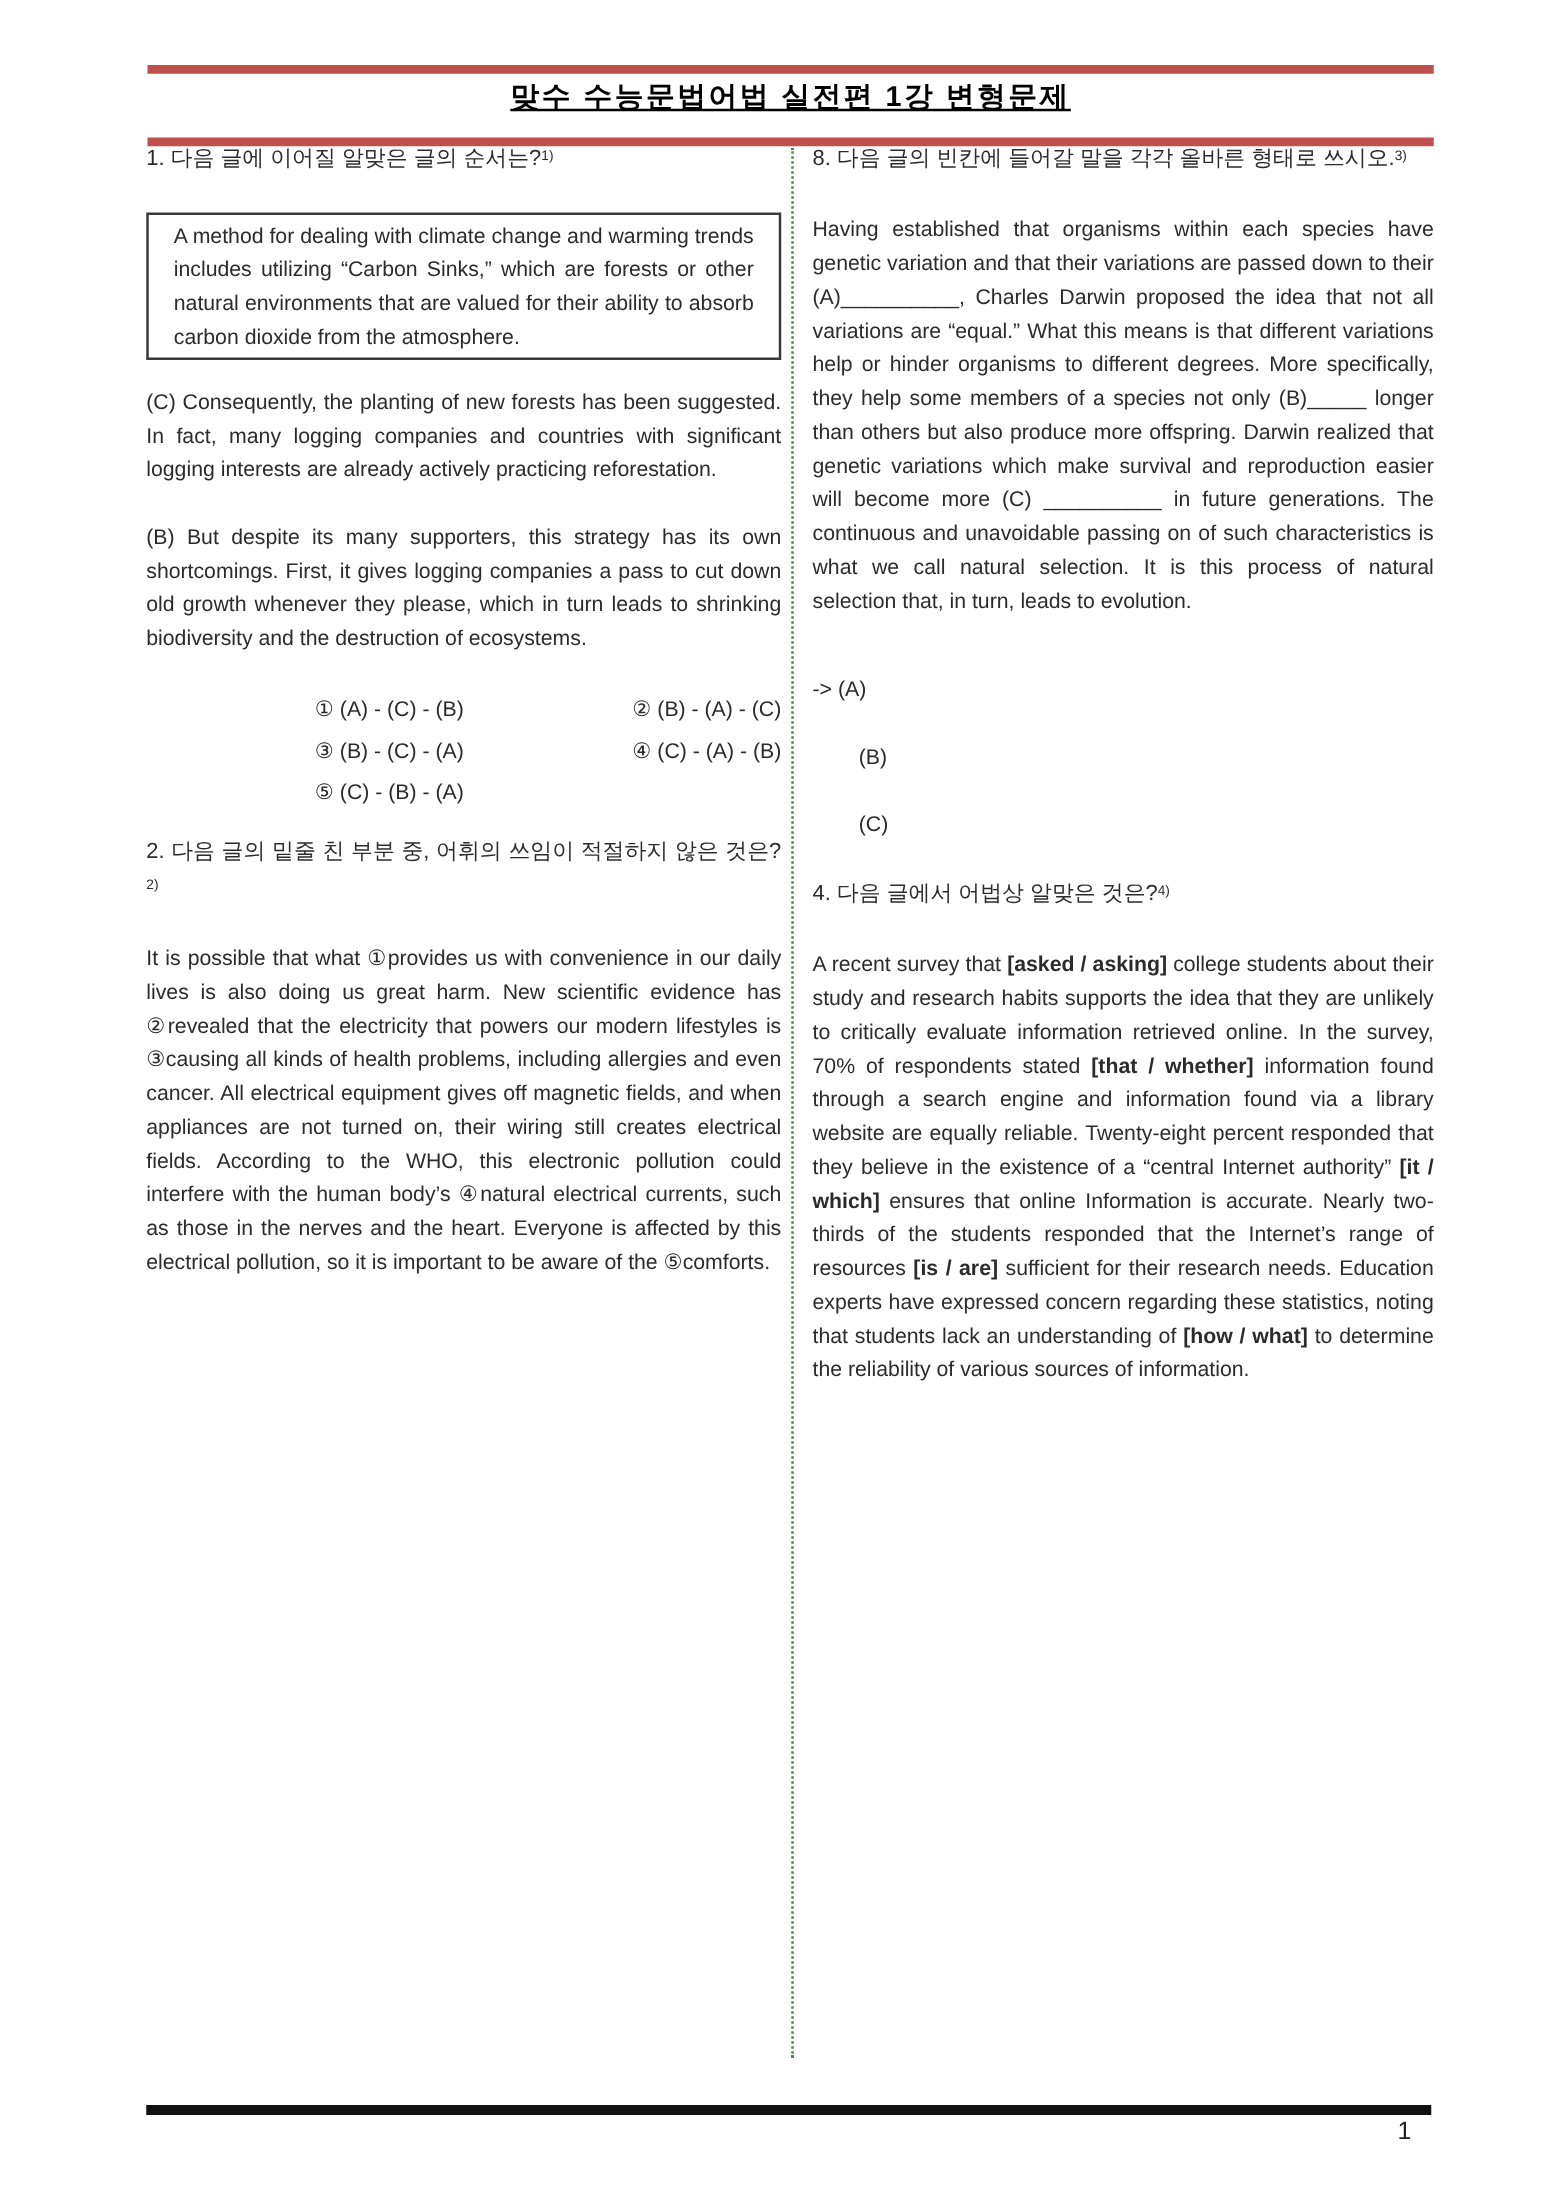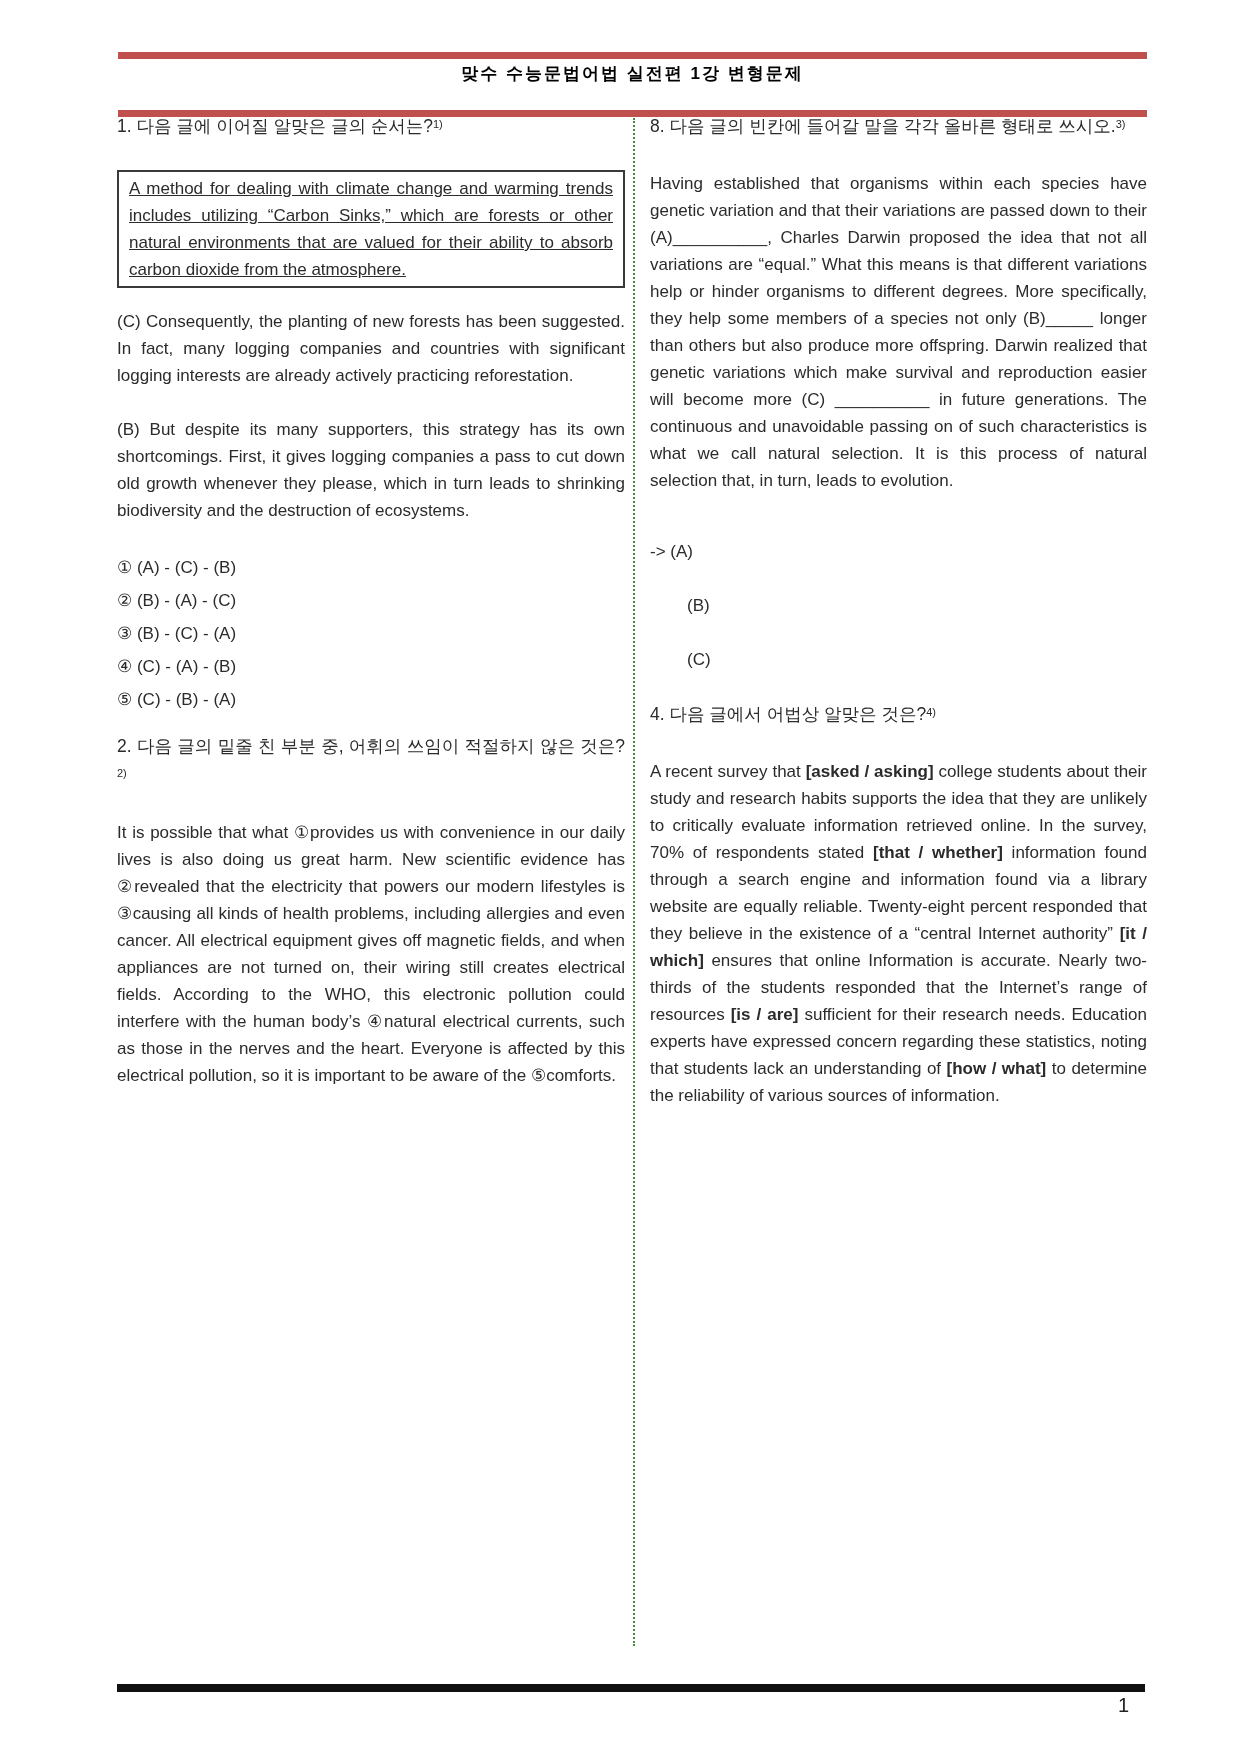--- a/index.html
+++ b/index.html
@@ -5,37 +5,38 @@
   html,body { margin:0; padding:0; background:#ffffff; }
   .page {
     position:relative; width:1240px; height:1752px; background:#ffffff;
     font-family:"Liberation Sans", sans-serif; color:#2b2b2b; overflow:hidden;
   }
   .rule { position:absolute; left:118px; width:1029px; height:7px; background:#c0504d; }
   .rule-top { top:52px; }
   .rule-bottom { top:110px; }
   .title {
     position:absolute; left:118px; width:1029px; top:62px; margin:0;
-    text-align:center; font-size:17px; font-weight:bold; color:#000;
+    text-align:center; font-size:23px; font-weight:bold; color:#000;
     letter-spacing:2px;
+    text-decoration:underline;
   }
   .divider {
     position:absolute; left:633px; top:118px; height:1528px; width:0;
     border-left:2px dotted #3f9140;
   }
   .col { position:absolute; top:112px; text-align:justify; font-size:17px; line-height:27px; }
   .col-left  { left:117px; width:508px; }
   .col-right { left:650px; width:497px; }
   .prompt { margin:0 0 29px 0; font-size:17.5px; line-height:29px; }
-  .textbox { border:2px solid #3a3a3a; padding:3px 10px; margin:0 0 20px 0;text-decoration:underline; }
+  .textbox { border:2px solid #3a3a3a; padding:3px 20px; margin:0 0 20px 0; }
   .textbox p { margin:0; }
   .para { margin:12px 0 27px 0; }
   .options {
-    display:grid; grid-template-columns:1fr; margin:6px 0 16px 0;
-    text-align:left; line-height:33px;
+    display:grid; grid-template-columns:1fr 1fr; margin:6px 0 16px 0;
+    text-align:right; line-height:33px;
   }
   .answers { margin-top:44px; text-align:left; }
   .ans-row { line-height:27px; margin-bottom:27px; }
   .ans-indent { padding-left:37px; }
   .q4-prompt { }
   .u { text-underline-offset:4px; }
   .b { font-weight:bold; }
   .sup { font-size:11px; vertical-align:4px; line-height:0; }
   .footer-bar { position:absolute; left:117px; width:1028px; top:1684px; height:8px; background:#111111; }
   .page-number { position:absolute; top:1694px; left:1118px; font-size:20px; color:#222; }

